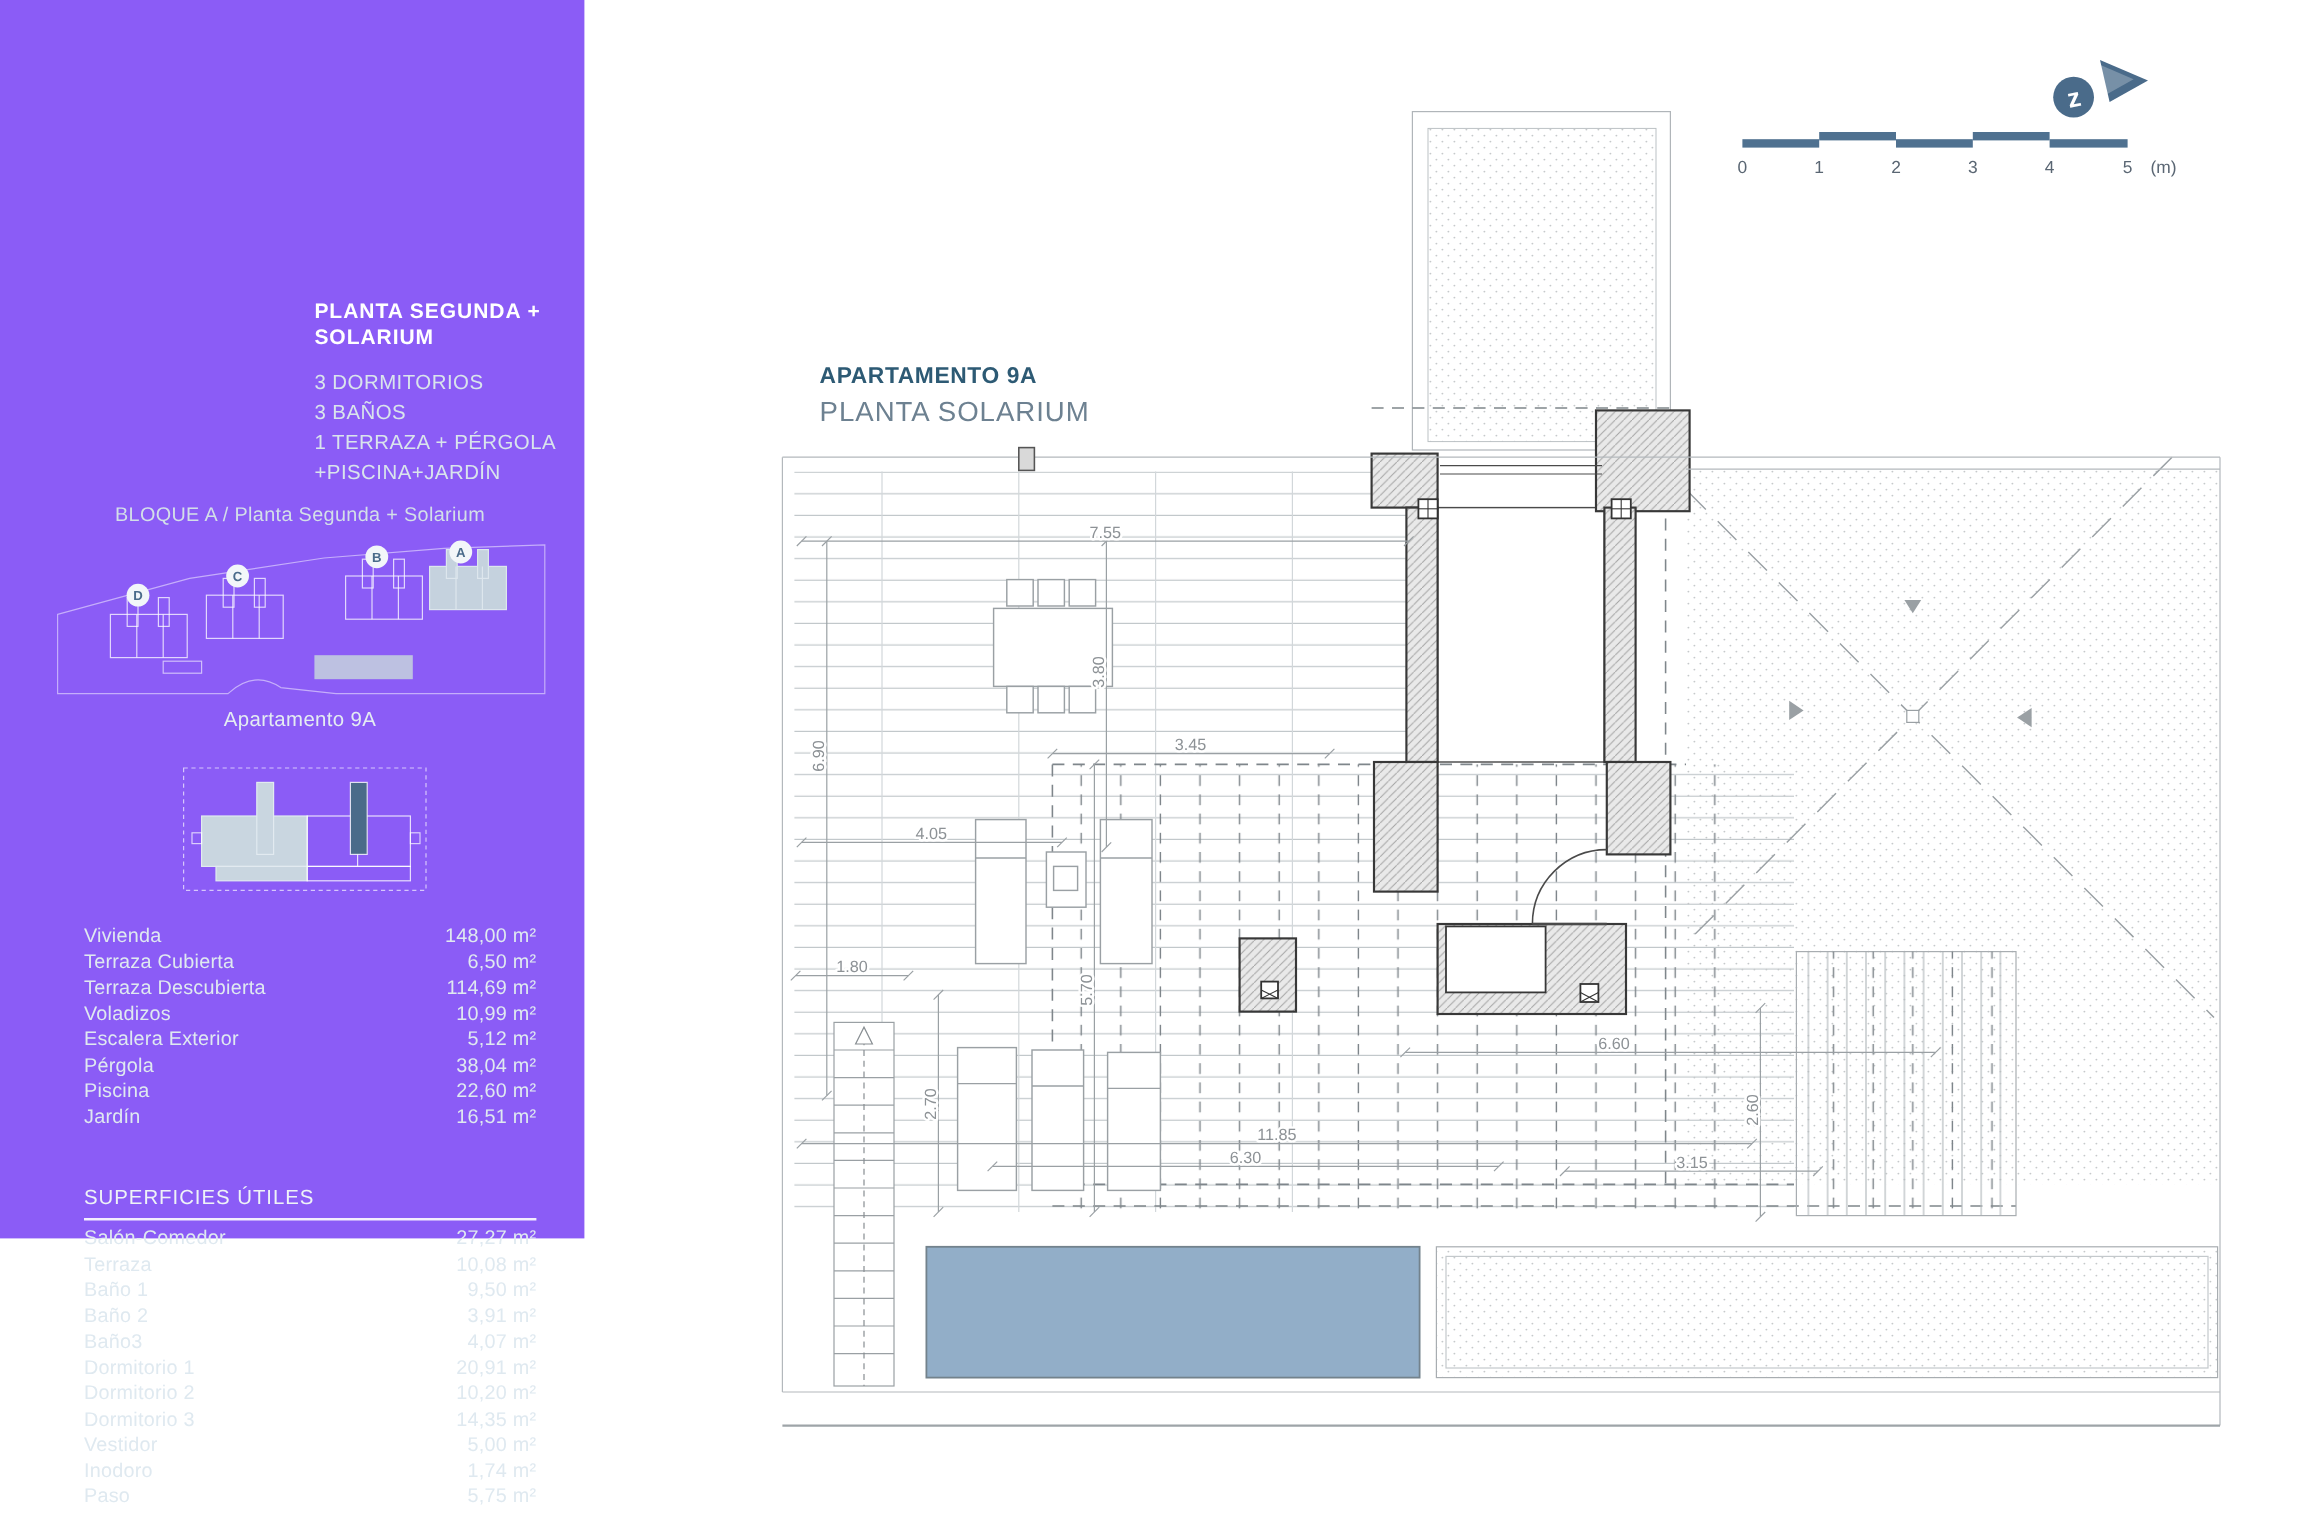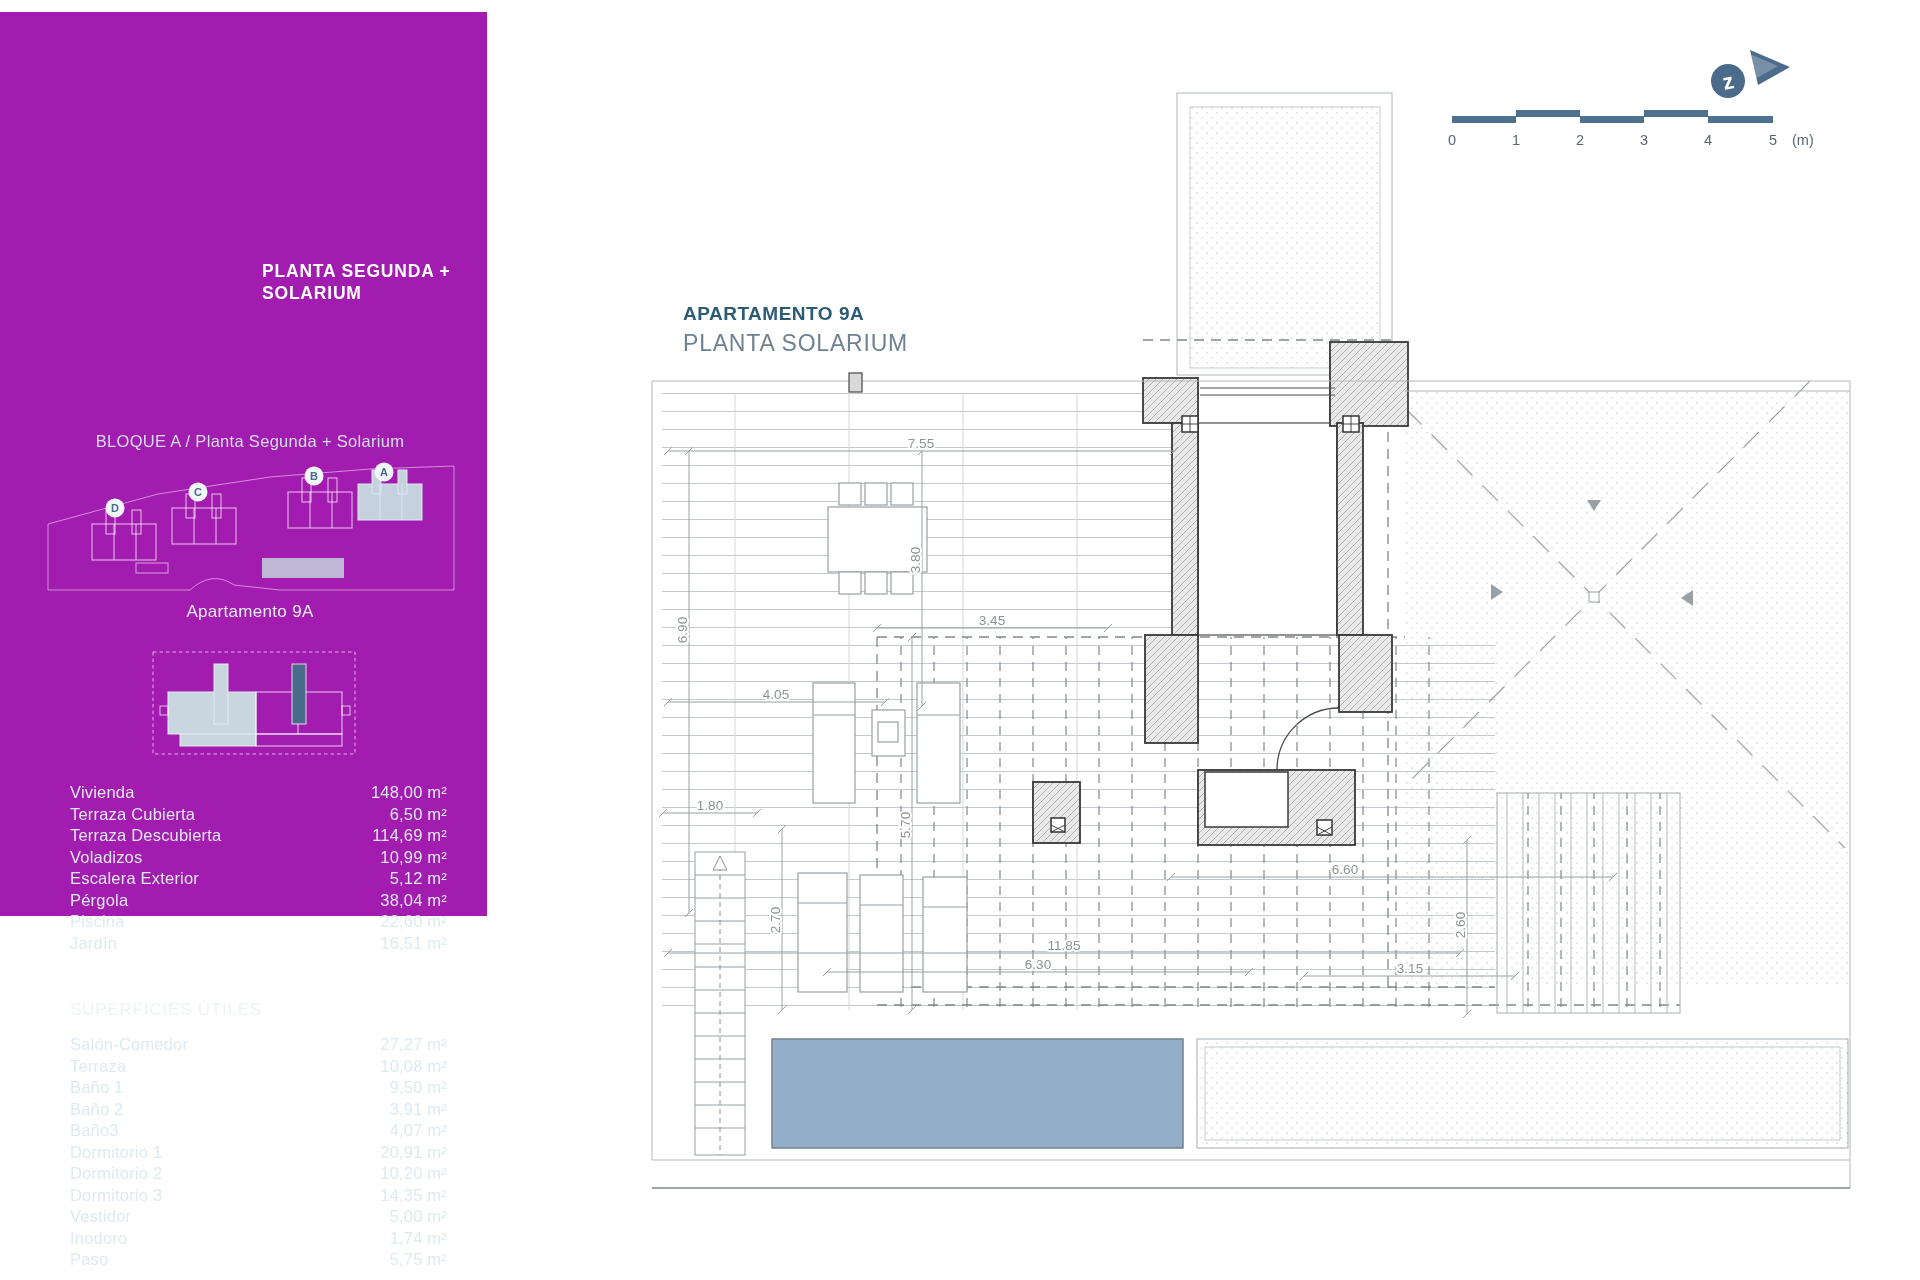--- a/index.html
+++ b/index.html
@@ -1,19 +1,19 @@
 <!DOCTYPE html>
 <html><head>
 <meta charset="utf-8">
 <style>
   html,body{margin:0;padding:0;}
   body{width:1920px;height:1280px;position:relative;overflow:hidden;background:#ffffff;
        font-family:"Liberation Sans",sans-serif;}
   
-  .sidebar{position:absolute;left:0;top:12px;width:487px;height:904px;background:#a21caf;}
+  .sidebar{position:absolute;left:0;top:0;width:487px;height:1032px;background:#8b5cf6;}
   .sb-title{position:absolute;left:262px;top:248px;color:#ffffff;font-weight:bold;
             font-size:17.5px;line-height:22px;letter-spacing:.8px;}
   .sb-features{position:absolute;left:262px;top:306px;color:#d9e4ec;font-size:17px;
                line-height:25px;letter-spacing:.4px;}
   .sb-block-label{position:absolute;left:50px;top:420px;width:400px;text-align:center;
                   color:#d3dfe8;font-size:16.5px;letter-spacing:.3px;}
   .sb-apt-label{position:absolute;left:50px;top:590px;width:400px;text-align:center;
                 color:#e4ecf2;font-size:17px;letter-spacing:.3px;}
   .sb-table{position:absolute;left:70px;width:377px;}
   .sb-table h3{margin:0 0 5px 0;font-size:17px;font-weight:normal;color:#eef3f7;
@@ -41,20 +41,26 @@
 </head>
 <body>
 
 <div class="sidebar">
 
   <div class="sb-title">
     <div>PLANTA SEGUNDA +</div>
     <div>SOLARIUM</div>
   </div>
 
+  <div class="sb-features">
+    <div>3 DORMITORIOS</div>
+    <div>3 BAÑOS</div>
+    <div>1 TERRAZA + PÉRGOLA</div>
+    <div>+PISCINA+JARDÍN</div>
+  </div>
 
   <div class="sb-block-label">BLOQUE A / Planta Segunda + Solarium</div>
 
   <svg style="position:absolute;left:40px;top:450px" width="420" height="148" viewBox="0 0 420 148">
     <path d="M8 62 L118 32 L230 15 L330 7 L414 4 L414 128 L240 128 L194 123 Q172 108 150 128 L8 128 Z" fill="none" stroke="rgba(255,255,255,.5)" stroke-width="1"></path>
 
     <g stroke="rgba(255,255,255,.75)" fill="none">
       <rect x="52" y="62" width="64" height="36"></rect>
       <rect x="66" y="48" width="9" height="24"></rect>
         <rect x="92" y="48" width="9" height="24"></rect>

